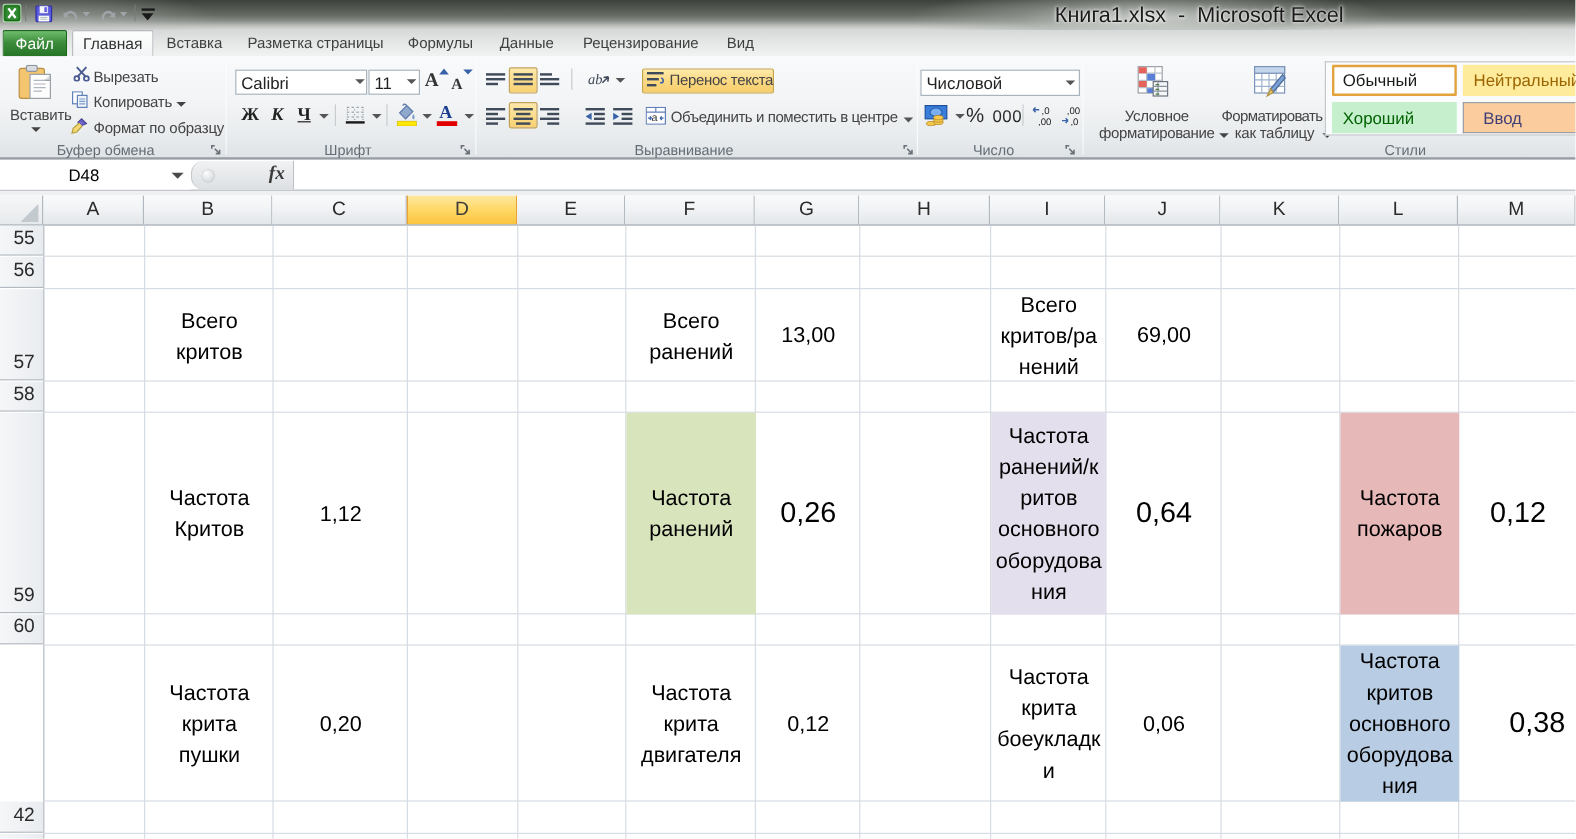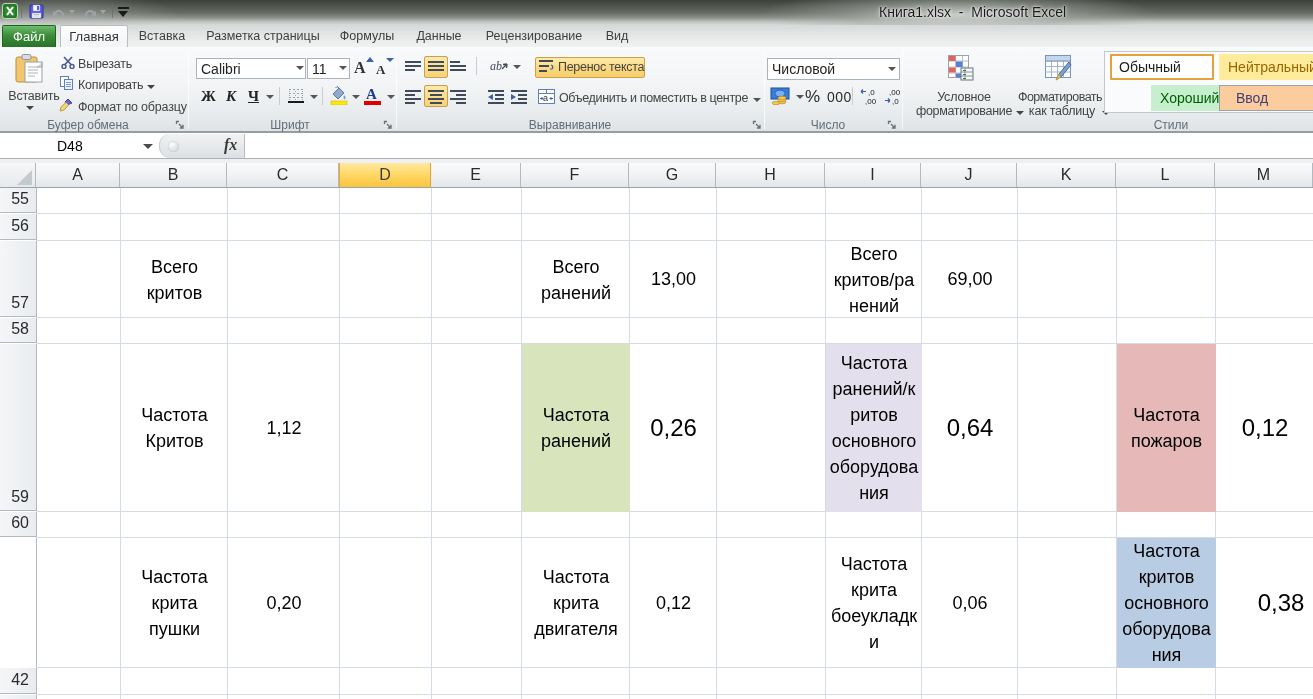--- a/index.html
+++ b/index.html
@@ -7,21 +7,21 @@
 #app { position:relative; width:1313px; height:699px; background:#fff; }
 .abs { position:absolute; }
 
 
 #titlebar { position:absolute; left:0; top:0; width:1313px; height:25px;
   background:
     radial-gradient(ellipse 200px 26px at 958px 15px, rgba(210,213,210,.9) 0%, rgba(165,170,165,.5) 55%, rgba(120,125,120,0) 100%),
     radial-gradient(ellipse 130px 30px at 55px 20px, rgba(185,188,185,.55) 0%, rgba(140,145,140,0) 100%),
     linear-gradient(180deg, #3c413c 0%, #50554f 25%, #646961 50%, #8a8e8a 70%, #bcbfbc 86%, #d9dbd9 100%);
 }
-#titletext { position:absolute; left:879px; top:3px; width:160px; height:19px; color:#1a1a1a; font-size:14px; line-height:19px; text-shadow:0 0 4px rgba(255,255,255,.9), 0 0 2px rgba(255,255,255,.9); white-space:nowrap; }
+#titletext { position:absolute; left:879px; top:3px; width:160px; height:19px; color:#1a1a1a; font-size:18px; line-height:19px; text-shadow:0 0 4px rgba(255,255,255,.9), 0 0 2px rgba(255,255,255,.9); white-space:nowrap; }
 
 #tabstrip { position:absolute; left:0; top:25px; width:1313px; height:22px;
   background:linear-gradient(180deg, #d6d9d9 0%, #e3e5e5 40%, #f1f3f3 100%); }
 .tab { position:absolute; top:1px; height:21px; font-size:12.5px; line-height:21px; color:#3e3e3e; text-align:center; }
 #tab-file { position:absolute; left:2px; top:0; width:54px; height:22px; background:linear-gradient(180deg,#6dbd6d 0%, #3c8c3c 45%, #277427 100%); border:1px solid #1c661c; border-bottom:none; border-radius:2px 2px 0 0; color:#fff; font-size:13px; line-height:21px; text-align:center; }
 #tab-home { position:absolute; left:60px; top:0; width:68px; height:22px; background:linear-gradient(180deg,#fdfdfd, #f2f4f5); border:1px solid #b9bdc0; border-bottom:none; border-radius:2px 2px 0 0; color:#333; font-size:13px; line-height:21px; text-align:center; }
 
 
 #ribbon { position:absolute; left:0; top:47px; width:1313px; height:86px;
   background:linear-gradient(180deg, #f9fafb 0%, #f2f4f5 45%, #e9ecee 78%, #dfe3e5 100%); border-bottom:2px solid #959ca3; }
@@ -336,21 +336,21 @@
           <rect x="1.5" y="1.5" width="25" height="5.5" fill="#c4d6ec" stroke="#7a93b8"></rect>
           <path d="M25 8 L15 20 L17 23 L27 11 Z" fill="#7aa0d4" stroke="#4a6b9b"></path>
           <path d="M15 20 L12 26 L17 23 Z" fill="#e8c96a" stroke="#b09040"></path>
         </svg></div>
     <div class="abs rbtxt" style="left:1004px;top:43px;width:112px;text-align:center;letter-spacing:-0.5px;">Форматировать</div>
     <div class="abs rbtxt" style="left:1014px;top:57px;width:96px;text-align:center;">как таблицу</div>
     <div class="abs" style="left:1102px;top:64px;width:0;height:0;border-left:4px solid transparent;border-right:4px solid transparent;border-top:4px solid #444;"></div>
     <div class="abs" style="left:1104px;top:4px;width:209px;height:62px;background:#fafbfc;border:1px solid #c3c7ca;border-right:none;"></div>
     <div class="abs" style="left:1110px;top:7px;width:104px;height:26px;background:#fff;border:2px solid #e2a33d;border-radius:1px;font-size:14px;color:#1a1a1a;line-height:22px;padding-left:7px;">Обычный</div>
     <div class="abs" style="left:1219px;top:7px;width:94px;height:26px;background:#ffeb9c;font-size:14px;color:#9c6500;line-height:26px;padding-left:9px;">Нейтральный</div>
-    <div class="abs" style="left:1110px;top:38px;width:104px;height:26px;background:#c6efce;font-size:14px;color:#006100;line-height:26px;padding-left:9px;margin-left:41px;">Хороший</div>
+    <div class="abs" style="left:1110px;top:38px;width:104px;height:26px;background:#c6efce;font-size:14px;color:#006100;line-height:26px;padding-left:9px;">Хороший</div>
     <div class="abs" style="left:1219px;top:38px;width:94px;height:26px;background:#fbcc9e;border:1px solid #9aa1a8;border-right:none;font-size:14px;color:#3f3f76;line-height:24px;padding-left:16px;">Ввод</div>
     <div class="glabel" style="left:1141px;width:60px;">Стили</div>
   </div>
   <div id="fbar">
     <div id="namebox">
         <div id="nametext">D48</div>
         <div id="namearrow"></div>
       </div>
     <div id="fxcapsule">
         <div id="fxdot"></div>

